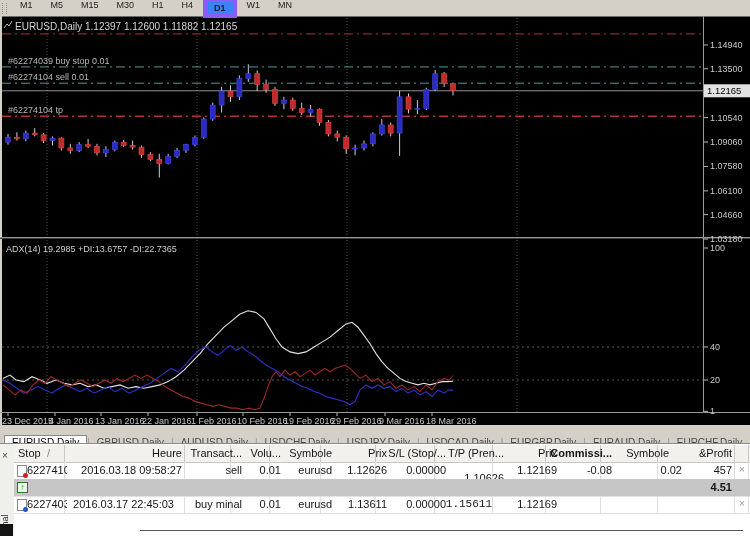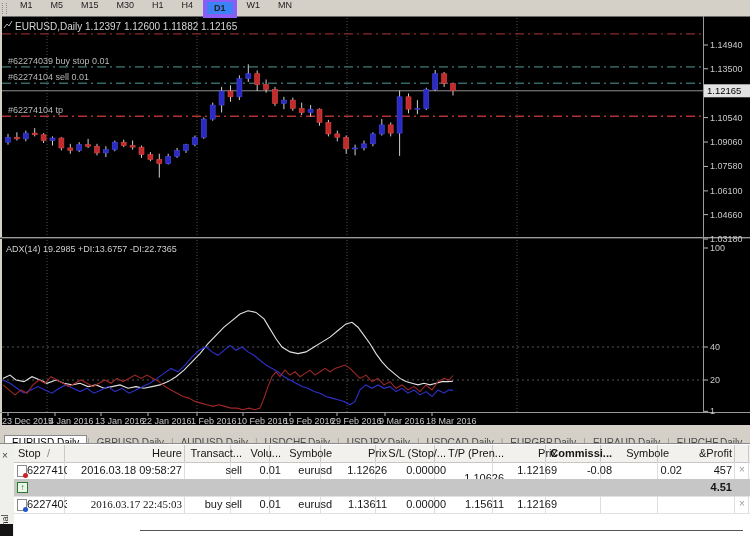--- a/index.html
+++ b/index.html
@@ -456,27 +456,27 @@
         <div class="t-vline" style="left: 478px;"></div>
         <div class="t-vline" style="left: 531px;"></div>
         <div class="t-vline" style="left: 586px;"></div>
         <div class="t-vline" style="left: 643px;"></div>
         <div class="t-vline" style="left: 720px;"></div>
         <div class="t-vline" style="left: 734px;"></div>
         <span class="doc-icon buystop">
           <span class="dot"></span>
         </span>
         <div class="t-cell" style="left: 13px; width: 40px;">62274039</div>
-        <div class="t-cell right" style="left: 52px; width: 116px; font-family: Liberation Serif, serif;">2016.03.17 22:45:03</div>
-        <div class="t-cell right" style="left: 172px; width: 56px;">buy sell</div>
+        <div class="t-cell right" style="left: 44px; width: 116px;">2016.03.17 22:45:03</div>
+        <div class="t-cell right" style="left: 172px; width: 56px;">buy minal</div>
         <div class="t-cell right" style="left: 218px; width: 49px;">0.01</div>
         <div class="t-cell right" style="left: 257px; width: 61px;">eurusd</div>
         <div class="t-cell right" style="left: 308px; width: 65px;">1.13611</div>
         <div class="t-cell right" style="left: 363px; width: 69px;">0.00000</div>
-        <div class="t-cell right" style="left: 422px; width: 68px;">1.15611</div>
+        <div class="t-cell right" style="left: 410px; width: 68px; font-family: Liberation Mono, monospace;">1.15611</div>
         <div class="t-cell right" style="left: 480px; width: 63px;">1.12169</div>
         <div class="t-cell right" style="left: 533px; width: 65px;"></div>
         <div class="t-cell right" style="left: 588px; width: 67px;"></div>
         <div class="t-cell right" style="left: 645px; width: 73px;"></div>
         <div class="row-close">×</div>
       </div>
     </div>
 </div>
 
 <div class="bottom-line"></div>

